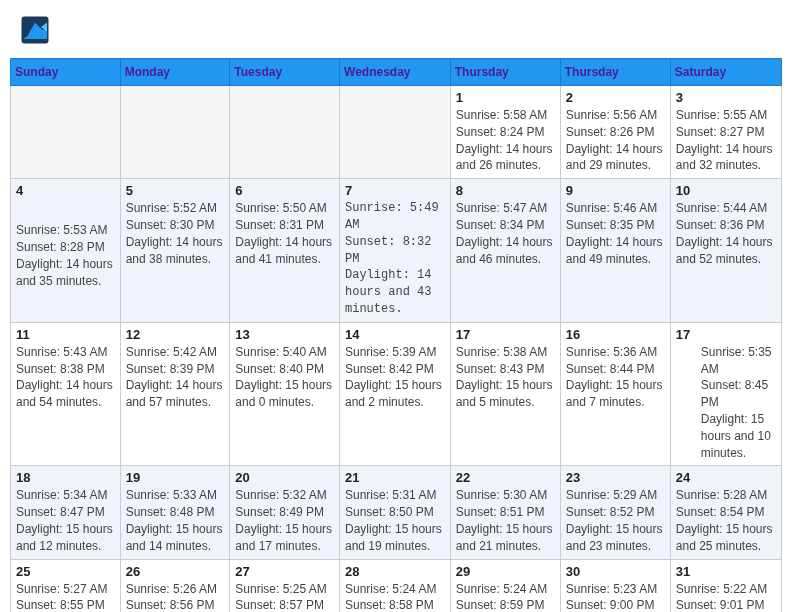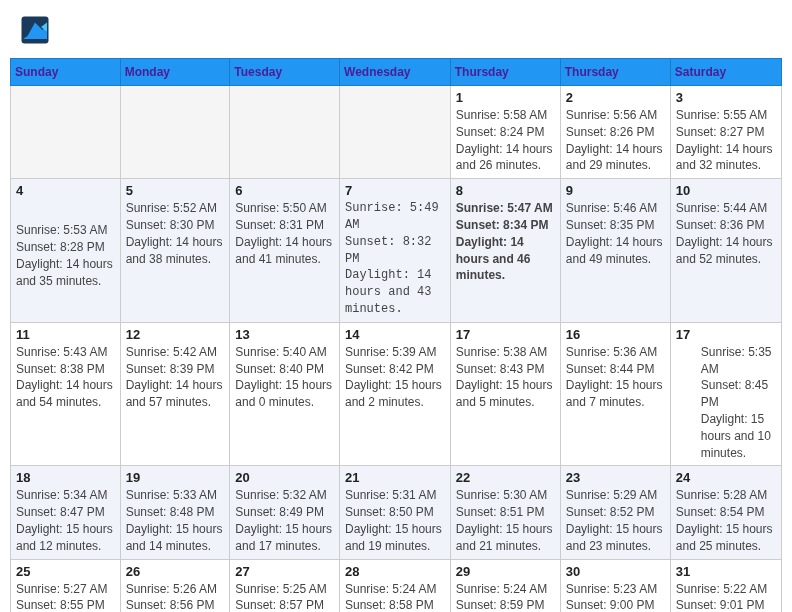--- a/index.html
+++ b/index.html
@@ -171,21 +171,21 @@
 Daylight: 14 hours and 41 minutes.</div>
         </td>
         <td>
           <span class="day-num">7</span>
           <div class="day-info" style="white-space: pre-line; font-family: Liberation Mono, monospace;">Sunrise: 5:49 AM
 Sunset: 8:32 PM
 Daylight: 14 hours and 43 minutes.</div>
         </td>
         <td>
           <span class="day-num">8</span>
-          <div class="day-info" style="white-space: pre-line; font-weight: bold;">Sunrise: 5:47 AM
+          <div class="day-info" style="white-space: pre-line;">Sunrise: 5:47 AM
 Sunset: 8:34 PM
 Daylight: 14 hours and 46 minutes.</div>
         </td>
         <td>
           <span class="day-num">9</span>
           <div class="day-info" style="white-space: pre-line;">Sunrise: 5:46 AM
 Sunset: 8:35 PM
 Daylight: 14 hours and 49 minutes.</div>
         </td>
         <td class="weekend">

